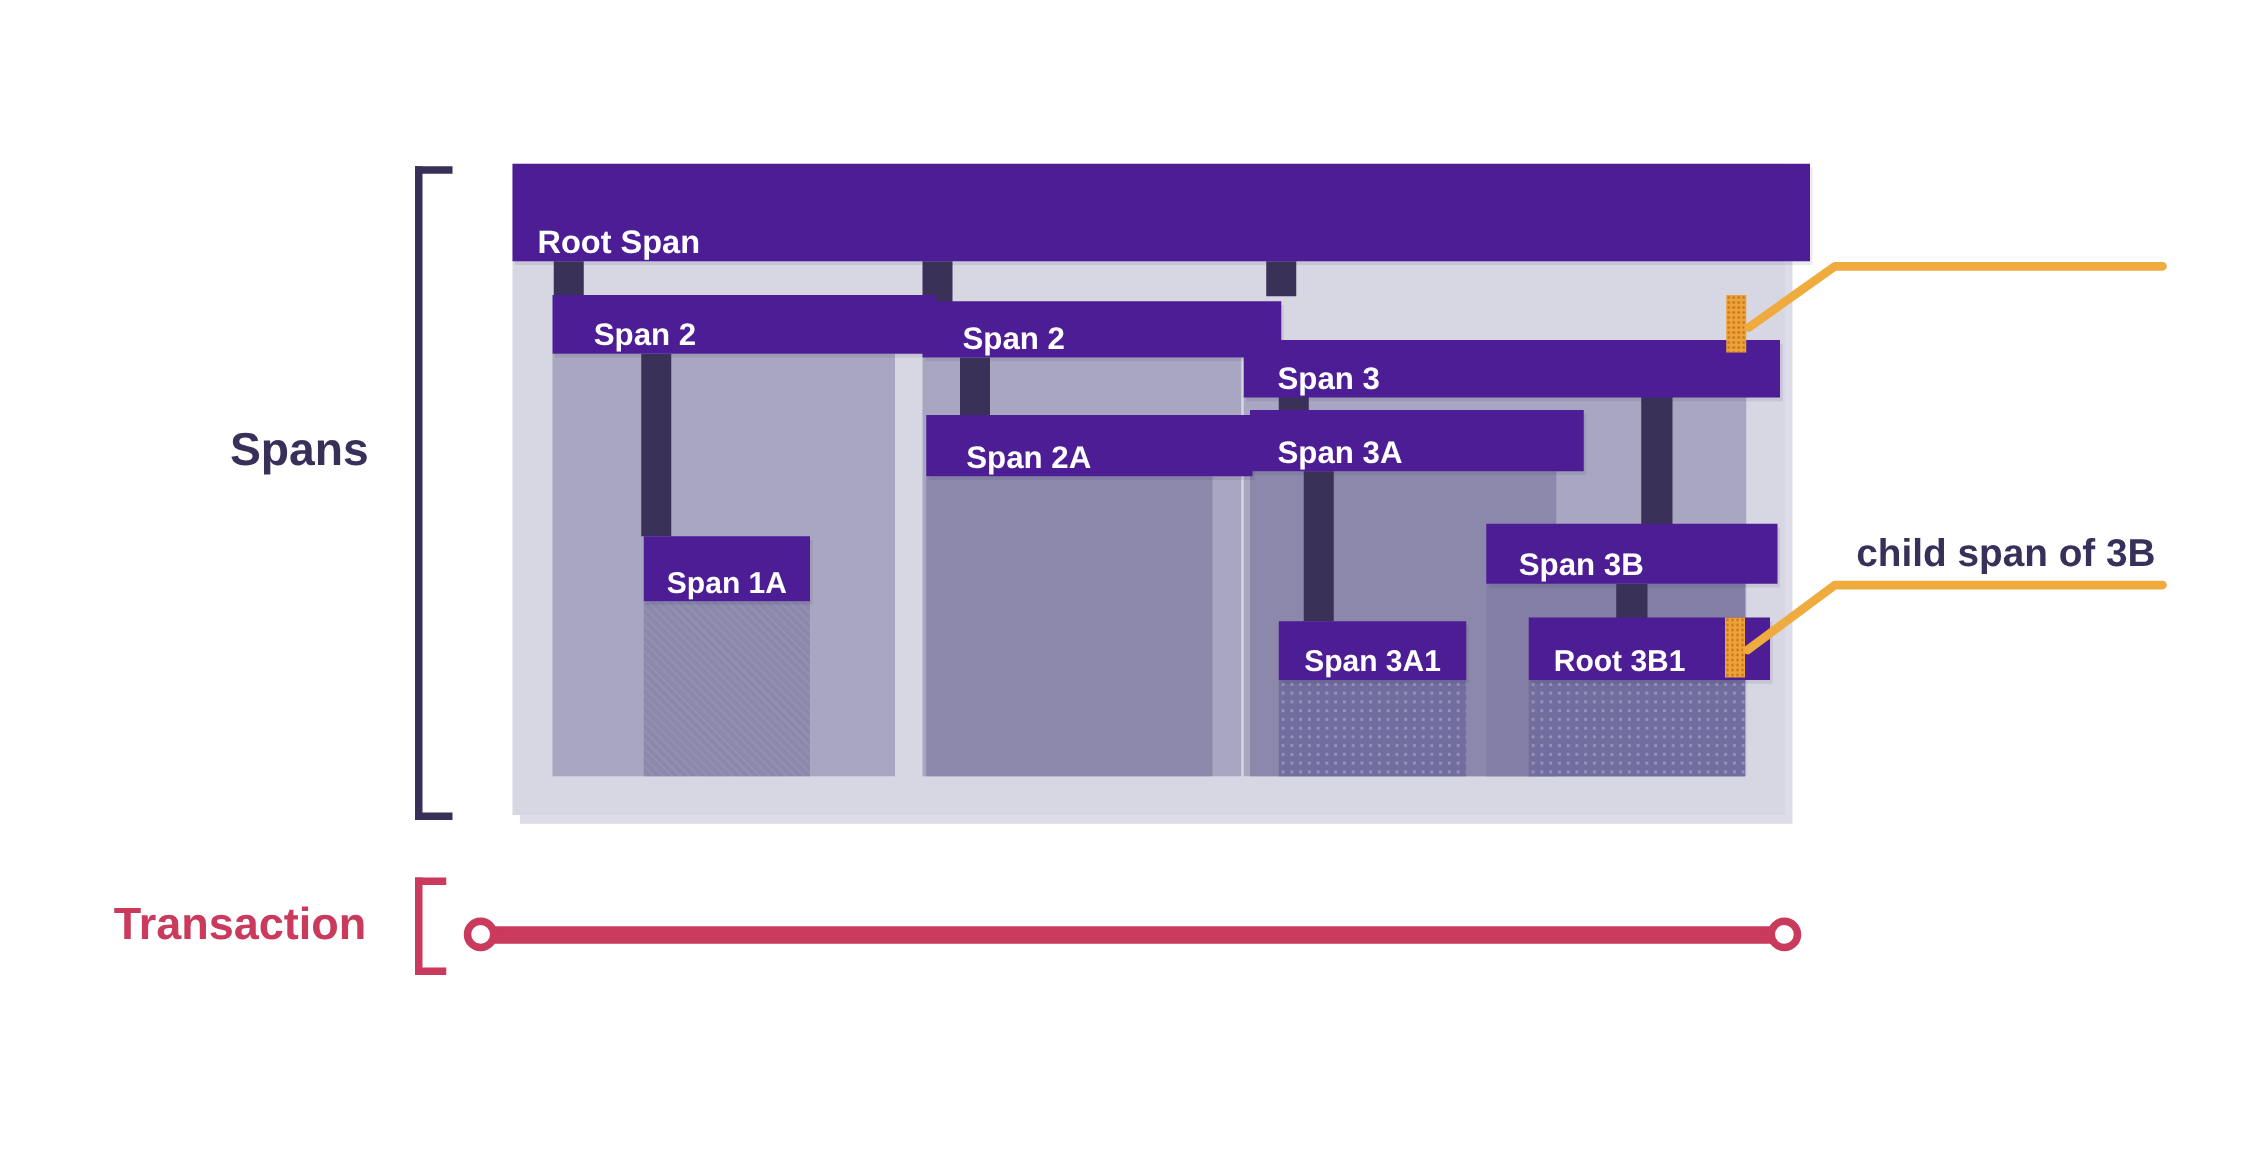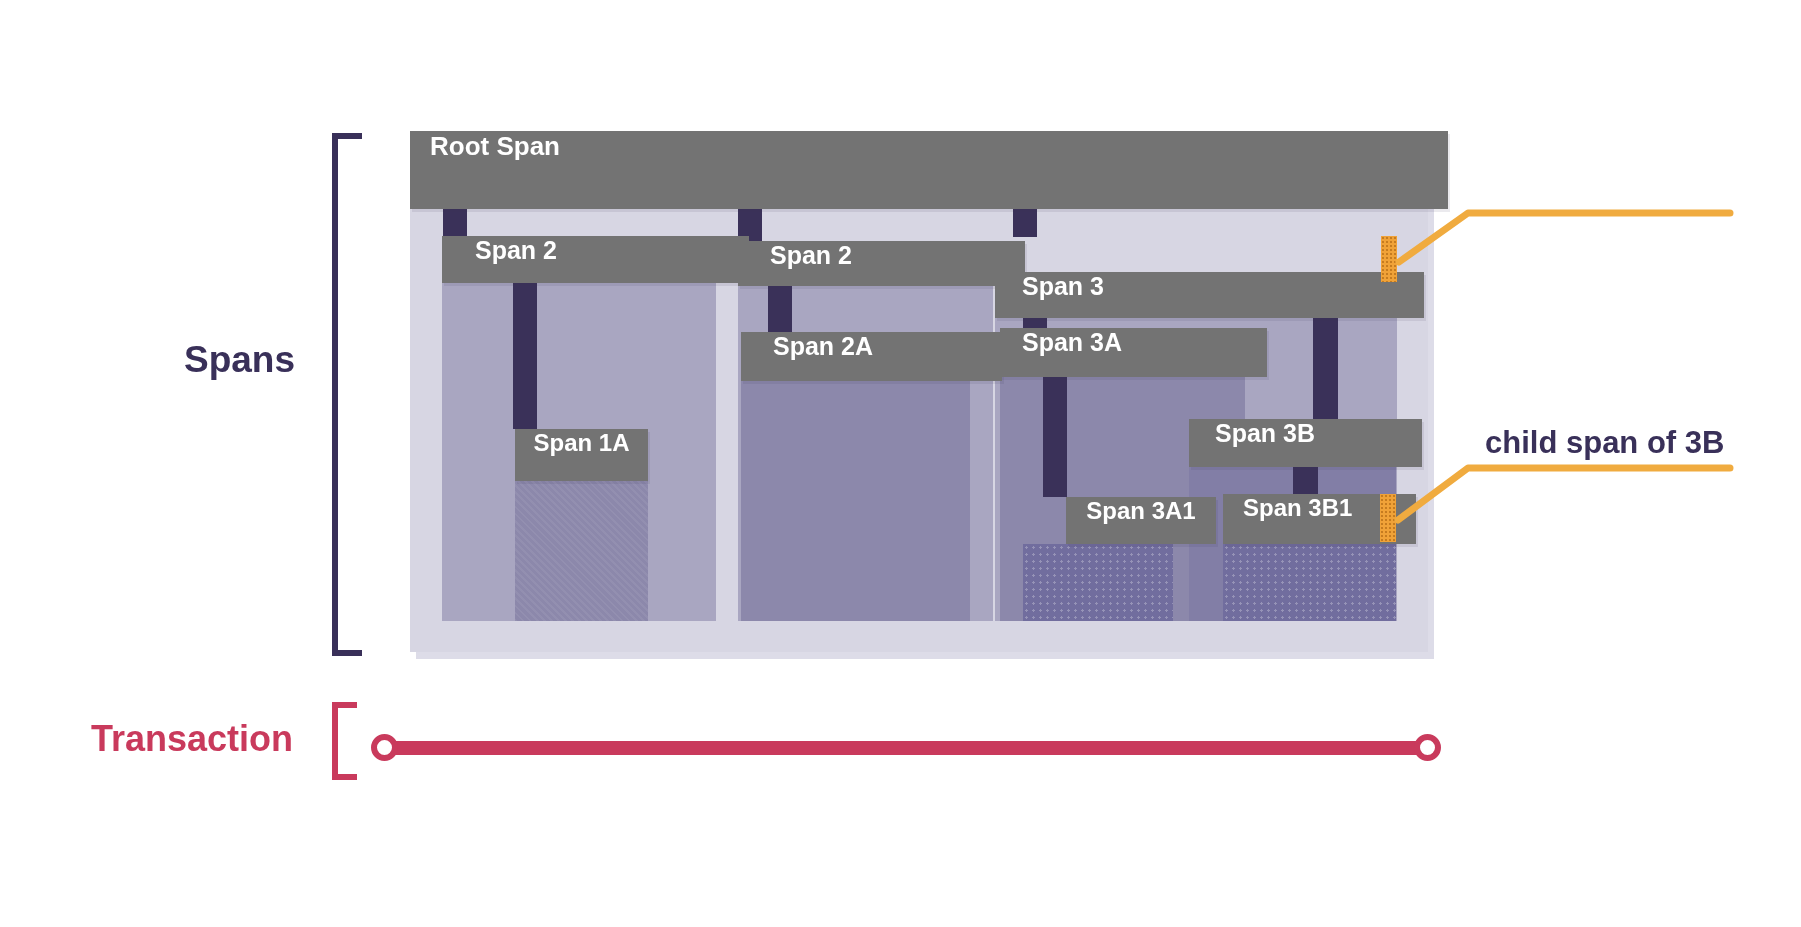--- a/index.html
+++ b/index.html
@@ -14,21 +14,21 @@
   
   .bracket{position:absolute;box-sizing:border-box;border-style:solid;border-right:none;background:transparent;}
   .bracket-spans{left:332px;top:133px;width:30px;height:523px;border-color:#393059;border-width:6px;}
   .bracket-transaction{left:332px;top:702px;width:25px;height:78px;border-color:#C93A5C;border-width:6px;}
   
   .container{
     position:absolute;left:410px;top:131px;width:1018px;height:521px;
     background:#D7D6E3;box-shadow:6px 7px 0 rgba(203,202,219,0.65);
   }
   .bar{
-    position:absolute;background:#737373;color:#ffffff;display:flex;align-items:flex-start;
+    position:absolute;background:#4c1d95;color:#ffffff;display:flex;align-items:flex-end;
     font-weight:700;box-shadow:2px 3px 0 rgba(58,49,89,0.10);
   }
   .bar .lbl{white-space:nowrap;}
   .conn{position:absolute;background:#3A3159;}
   .region-med{position:absolute;background:#A9A6C1;}
   .region-child{position:absolute;background:#8C88AB;}
   .region-child.hatch{
     background-image:repeating-linear-gradient(45deg, rgba(255,255,255,0.06) 0 2px, transparent 2px 5px);
   }
   .region-3b{position:absolute;background:#827EA6;}
@@ -105,28 +105,28 @@
   <div class="bar" style="left:741px;top:332px;width:229px;height:49px;font-size:25px;padding-left:32px;">
     <span class="lbl">Span 2A</span>
   </div>
 
   <div class="bar" style="left:995px;top:236px;width:402px;height:46px;font-size:25px;padding-left:27px;margin-top:36px;">
     <span class="lbl">Span 3</span>
   </div>
   <div class="bar" style="left:1000px;top:328px;width:245px;height:49px;font-size:25px;padding-left:22px;">
     <span class="lbl">Span 3A</span>
   </div>
-  <div class="bar" style="left:1066px;top:497px;width:150px;height:47px;font-size:24px;justify-content:center;">
+  <div class="bar" style="left:1023px;top:497px;width:150px;height:47px;font-size:24px;justify-content:center;">
     <span class="lbl">Span 3A1</span>
   </div>
   <div class="bar" style="left:1189px;top:419px;width:207px;height:48px;font-size:25px;padding-left:26px;">
     <span class="lbl">Span 3B</span>
   </div>
   <div class="bar" style="left:1223px;top:494px;width:173px;height:50px;font-size:24px;padding-left:20px;">
-    <span class="lbl">Span 3B1</span>
+    <span class="lbl">Root 3B1</span>
   </div>
 
   <div class="marker" style="left:1381px;top:236px;width:16px;height:46px;"></div>
   <div class="marker" style="left:1380px;top:494px;width:16px;height:48px;"></div>
 
   <svg class="leader-svg" viewBox="0 0 1801 927" xmlns="http://www.w3.org/2000/svg">
     <polyline points="1399,262 1468,213 1730,213" fill="none" stroke="#F0AB3F" stroke-width="7" stroke-linejoin="round" stroke-linecap="round"></polyline>
     <polyline points="1398,520 1468,468 1730,468" fill="none" stroke="#F0AB3F" stroke-width="7" stroke-linejoin="round" stroke-linecap="round"></polyline>
   </svg>
 

